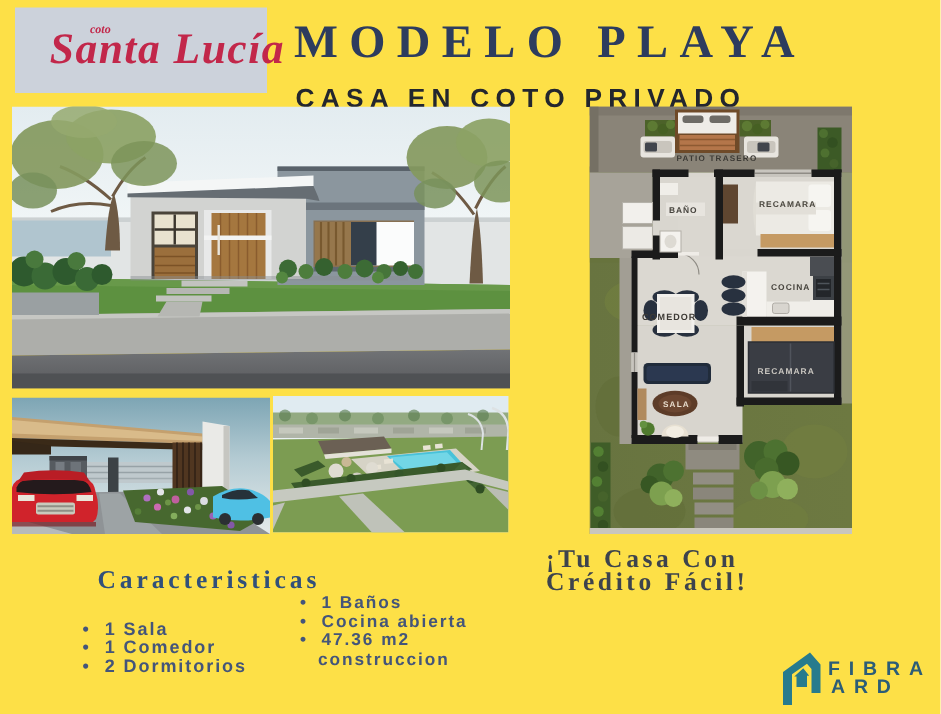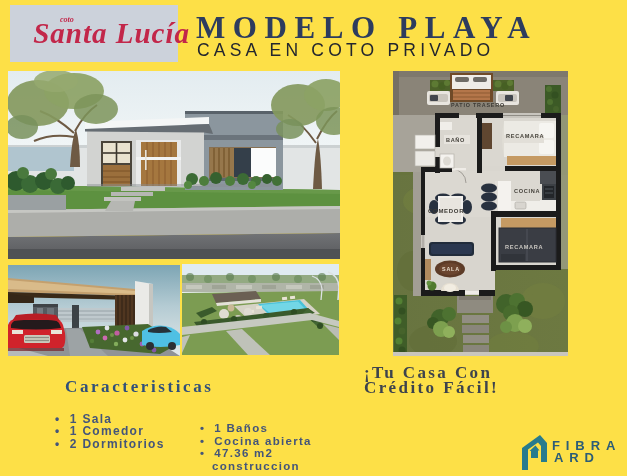--- a/index.html
+++ b/index.html
@@ -11,21 +11,21 @@
 <div id="page">
 
 <div class="abs" style="left:10px;top:5px;width:168px;height:57px;background:#ccd2db;"></div>
 
 <div class="abs" style="left:60px;top:15px;width:40px;font-family:'Liberation Serif',serif;font-style:italic;font-weight:bold;font-size:8px;color:#c2274a;">coto</div>
 
 <div class="abs" style="left:18px;top:17px;width:172px;font-family:'Liberation Serif',serif;font-style:italic;font-weight:bold;font-size:29px;letter-spacing:1px;color:#c2274a;text-align:right;">Santa Lucía</div>
 
 <div class="abs" style="left:196px;top:10px;font-family:'Liberation Serif',serif;font-weight:bold;font-size:31px;letter-spacing:7.6px;color:#2d3c5e;">MODELO PLAYA</div>
 
-<div class="abs" style="left:197px;top:40px;font-size:17.5px;font-weight:normal;letter-spacing:4.2px;color:#23262e;">CASA EN COTO PRIVADO</div>
+<div class="abs" style="left:197px;top:55px;font-size:17.5px;font-weight:bold;letter-spacing:4.2px;color:#23262e;">CASA EN COTO PRIVADO</div>
 
 <div class="abs" style="left:8px;top:71px;width:332px;height:188px;" id="photo-house">
 <svg width="332" height="188" viewBox="0 0 332 188">
 <defs>
 <linearGradient id="skyg" x1="0" y1="0" x2="0" y2="1">
 <stop offset="0" stop-color="#e3ecf0"></stop>
             <stop offset="0.6" stop-color="#f0f5f6"></stop>
             <stop offset="1" stop-color="#f5f7f6"></stop>
 </linearGradient>
 <linearGradient id="stg" x1="0" y1="0" x2="0" y2="1">
@@ -724,21 +724,21 @@
 
 
 <div class="abs" style="left:65px;top:377px;font-family:'Liberation Serif',serif;font-weight:bold;font-size:17px;letter-spacing:2.6px;color:#31507a;">Caracteristicas</div>
 
 <div class="abs" style="left:55px;top:412.5px;font-size:12px;font-weight:bold;letter-spacing:1.3px;color:#44557a;line-height:12.6px;">
 <div style="margin-bottom:0">•&nbsp; 1 Sala</div>
 <div>•&nbsp; 1 Comedor</div>
 <div>•&nbsp; 2 Dormitorios</div>
 </div>
 
-<div class="abs" style="left:200px;top:422px;font-size:11.5px;font-weight:bold;letter-spacing:1.3px;color:#44557a;line-height:12.6px;">
+<div class="abs" style="left:200px;top:396px;font-size:11.5px;font-weight:bold;letter-spacing:1.3px;color:#44557a;line-height:12.6px;">
 <div>•&nbsp; 1 Baños</div>
 <div>•&nbsp; Cocina abierta</div>
 <div>•&nbsp; 47.36 m2</div>
 <div style="margin-left:12px">construccion</div>
 </div>
 
 <div class="abs" style="left:364px;top:366px;font-family:Liberation Serif, serif;font-weight:bold;font-size:17px;letter-spacing:2.4px;color:#3d434d;line-height:14.5px;">¡Tu Casa Con<br>Crédito Fácil!</div>
 
 
 <div class="abs" style="left:521px;top:433px;width:106px;height:43px;text-align:center;" id="fibra">

